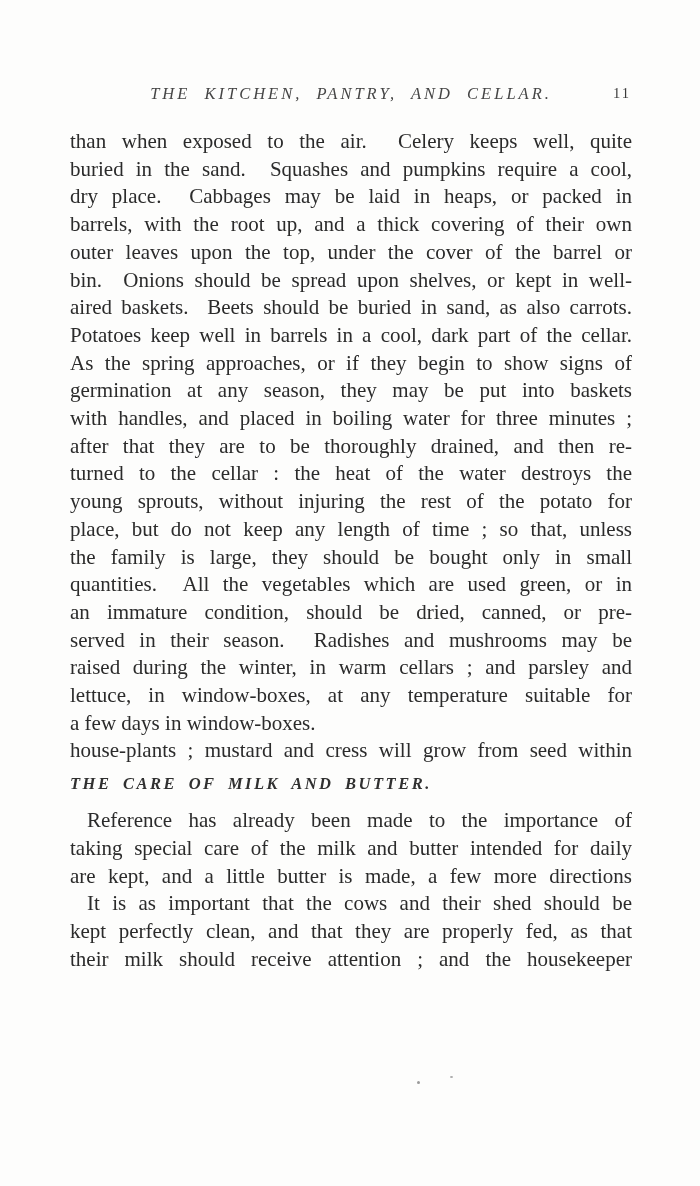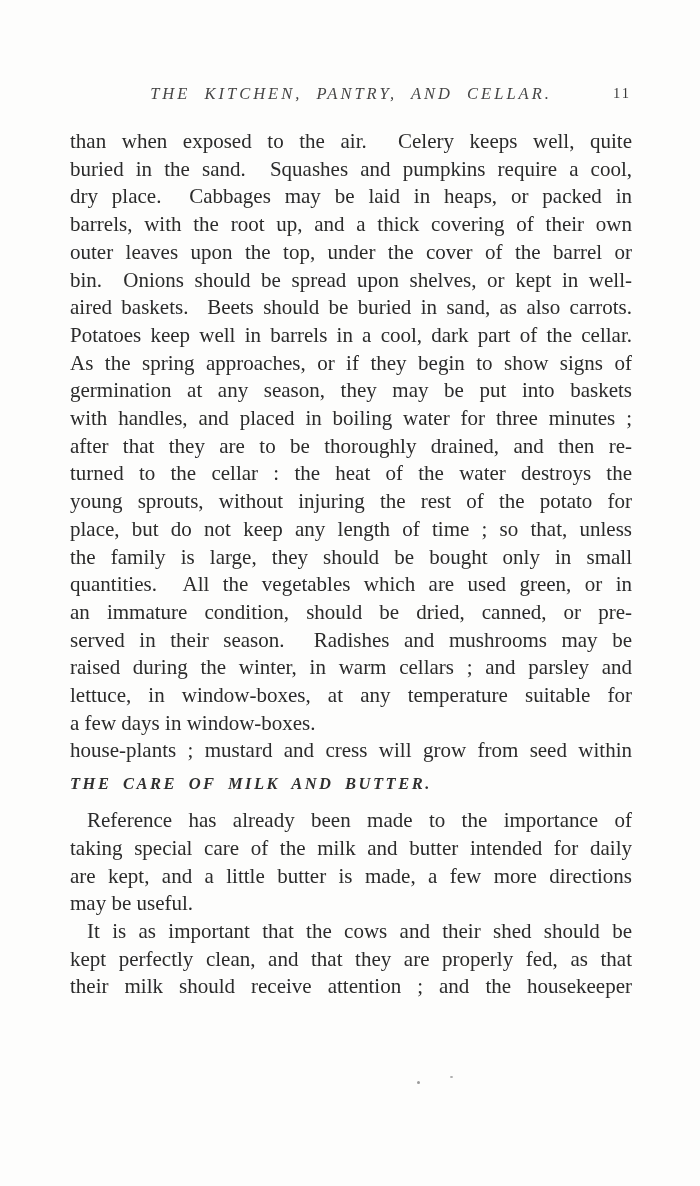--- a/index.html
+++ b/index.html
@@ -115,21 +115,20 @@
         <div class="tline short">a few days in window-boxes.</div>
         <div class="tline">house-plants ; mustard and cress will grow from seed within</div>
       </div>
 
     <h2 class="sec-head">THE CARE OF MILK AND BUTTER.</h2>
 
     <div>
         <div class="tline indent">Reference has already been made to the importance of</div>
         <div class="tline">taking special care of the milk and butter intended for daily</div>
         <div class="tline">are kept, and a little butter is made, a few more directions</div>
-        <div class="tline short">may be useful.</div>
       </div>
 
     <div>
         <div class="tline indent">It is as important that the cows and their shed should be</div>
         <div class="tline">kept perfectly clean, and that they are properly fed, as that</div>
         <div class="tline">their milk should receive attention ; and the housekeeper</div>
       </div>
   </div>
 
   <div class="speck speck-a"></div>

